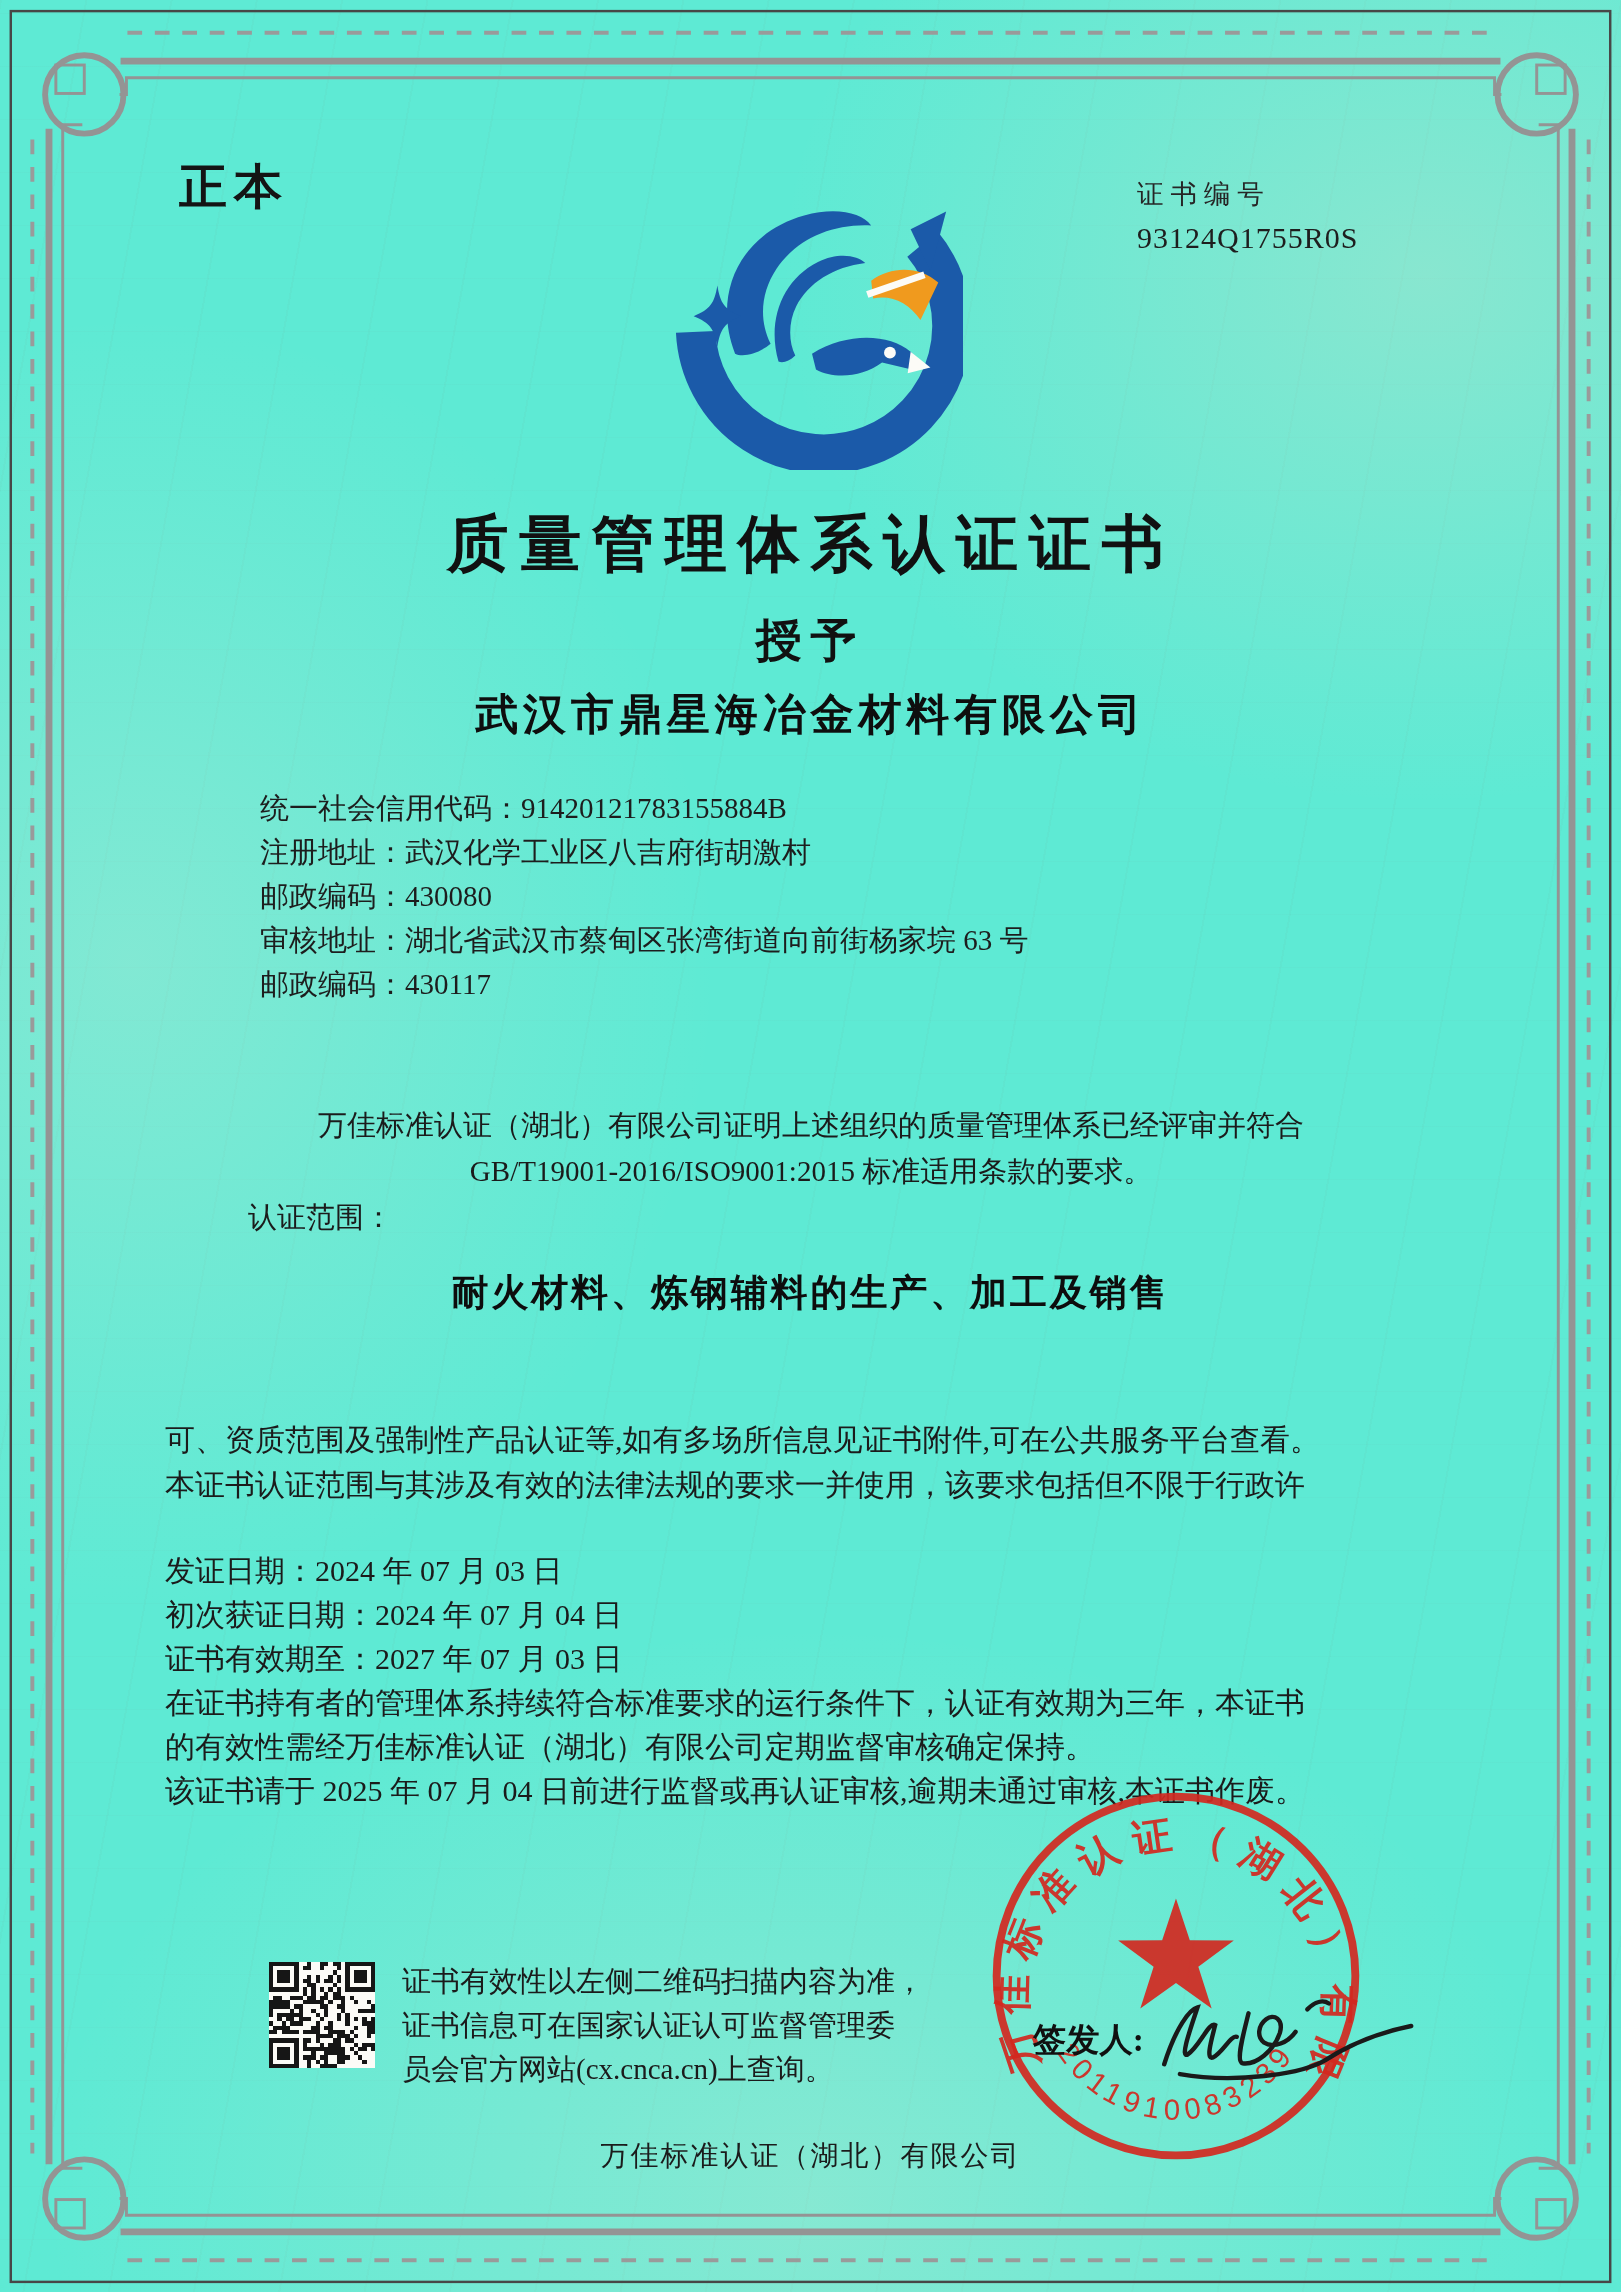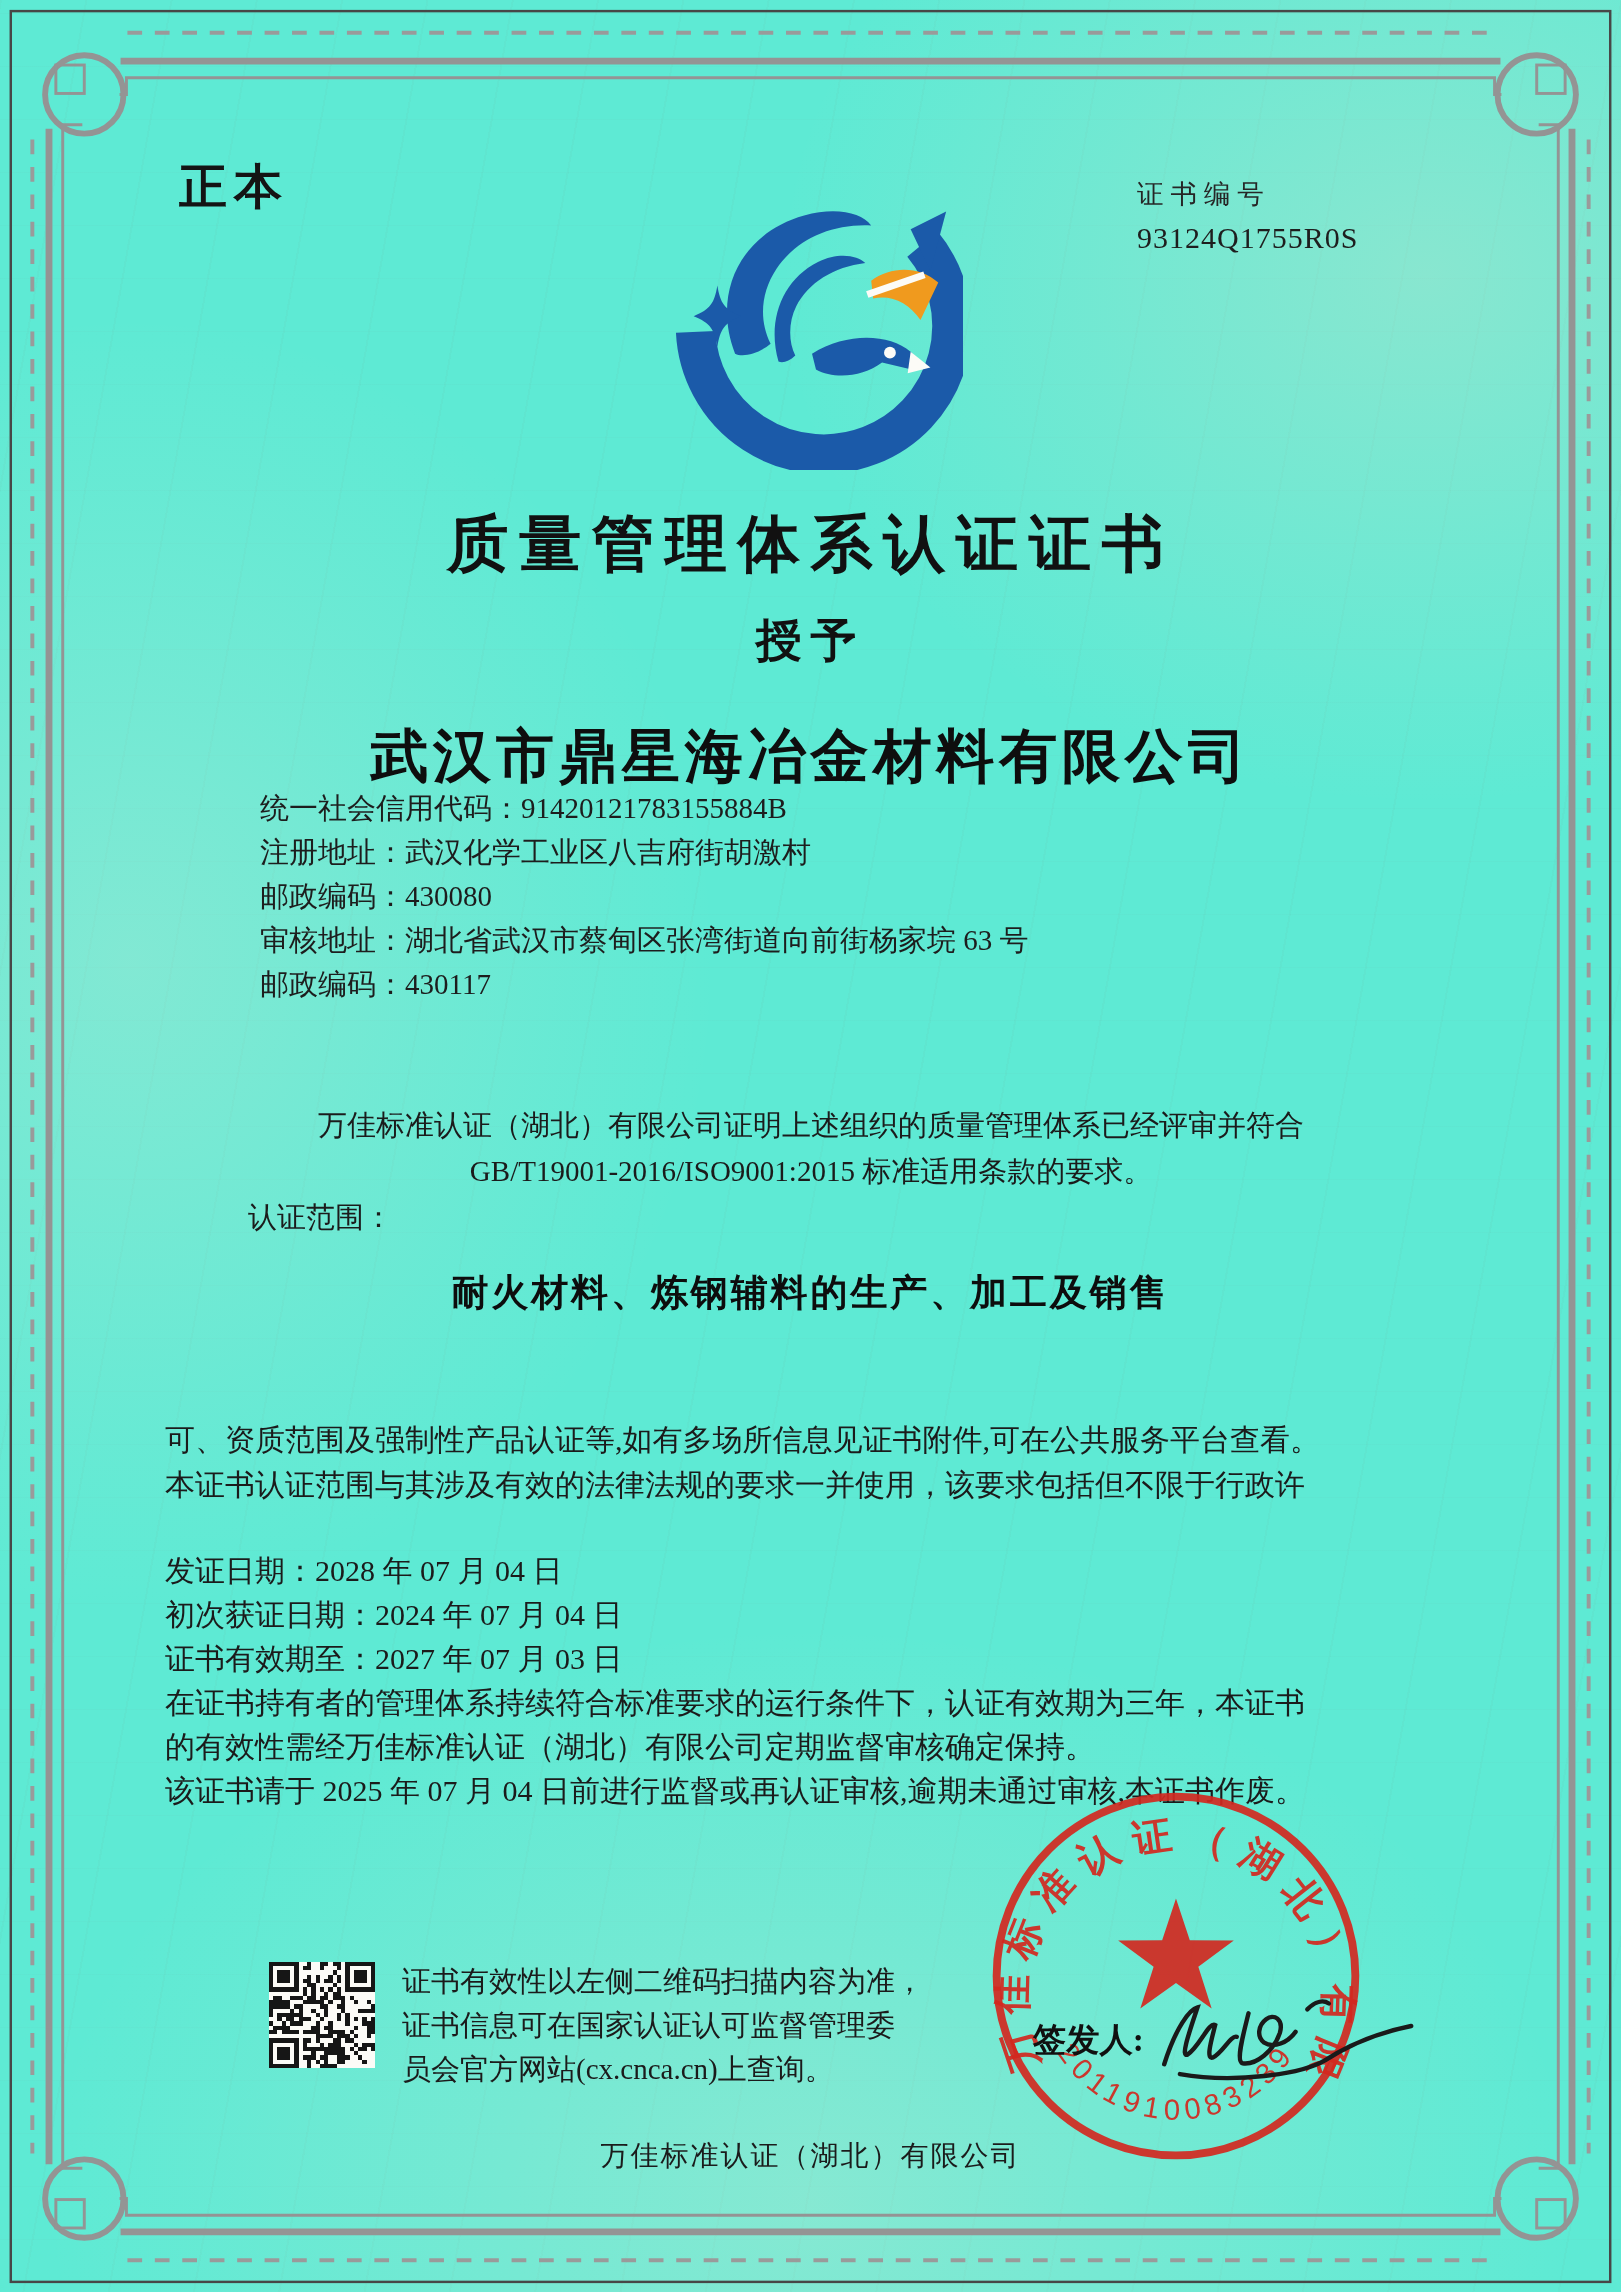--- a/index.html
+++ b/index.html
@@ -24,21 +24,21 @@
       repeating-linear-gradient(0deg, rgba(120,120,120,.03) 0 1px, transparent 1px 53px);
   }
   .abs{position:absolute;}
   .center{left:0;width:100%;text-align:center;}
   .copy-type{left:179px;top:155px;font-size:48px;letter-spacing:6.9px;font-weight:600;color:#141414;}
   .certno-block{left:1137px;top:176px;width:343px;text-align:left;}
   .certno-label{font-size:26.5px;letter-spacing:6.9px;color:#262626;}
   .certno-value{font-size:30px;margin-top:8.8px;letter-spacing:1px;color:#1e1e1e;}
   .title{top:502px;font-size:62px;font-weight:700;letter-spacing:10.8px;color:#111;}
   .grant{top:610px;font-size:46px;font-weight:700;letter-spacing:8.8px;color:#111;}
-  .company{top:686px;font-size:58px;font-weight:700;letter-spacing:4.9px;color:#0e0e0e;margin-top:32px;}
+  .company{top:686px;font-size:43px;font-weight:700;letter-spacing:4.9px;color:#0e0e0e;}
   .info-block{left:260px;top:786px;font-size:29px;line-height:44px;color:#1d1d1d;}
   .statement{left:167px;top:1102px;width:1288px;text-align:center;font-size:29px;line-height:46px;}
   .scope-label{left:248px;top:1198px;font-size:29px;}
   .scope{top:1268px;font-size:37px;font-weight:700;letter-spacing:2.9px;color:#0d0d0d;}
   .legal{left:165px;top:1417px;width:1298px;font-size:30px;line-height:45px;}
   .dates{left:165px;top:1549px;width:1308px;font-size:30px;line-height:44px;}
   .qr-note{left:402px;top:1959px;font-size:29px;line-height:44px;}
   .footer-company{top:2137px;font-size:28px;letter-spacing:2px;}
   .footer-address{top:2174px;font-size:28px;letter-spacing:1px;}
   .qr-box{left:269px;top:1962px;width:106px;height:106px;}
@@ -140,21 +140,21 @@
 
   <div class="abs scope-label">认证范围：</div>
   <div class="abs center scope">耐火材料、炼钢辅料的生产、加工及销售</div>
 
   <div class="abs legal">
     <div>可、资质范围及强制性产品认证等,如有多场所信息见证书附件,可在公共服务平台查看。</div>
     <div>本证书认证范围与其涉及有效的法律法规的要求一并使用，该要求包括但不限于行政许</div>
   </div>
 
   <div class="abs dates">
-    <div>发证日期：2028 年 07 月 04 日</div>
+    <div>发证日期：2024 年 07 月 03 日</div>
     <div>初次获证日期：2024 年 07 月 04 日</div>
     <div>证书有效期至：2027 年 07 月 03 日</div>
     <div>在证书持有者的管理体系持续符合标准要求的运行条件下，认证有效期为三年，本证书</div>
     <div>的有效性需经万佳标准认证（湖北）有限公司定期监督审核确定保持。</div>
     <div>该证书请于 2025 年 07 月 04 日前进行监督或再认证审核,逾期未通过审核,本证书作废。</div>
   </div>
 
   <div class="abs qr-box">
     <svg viewBox="0 0 25 25" shape-rendering="crispEdges">
       <rect x="0" y="0" width="25" height="25" fill="#fcfbf7"></rect>

